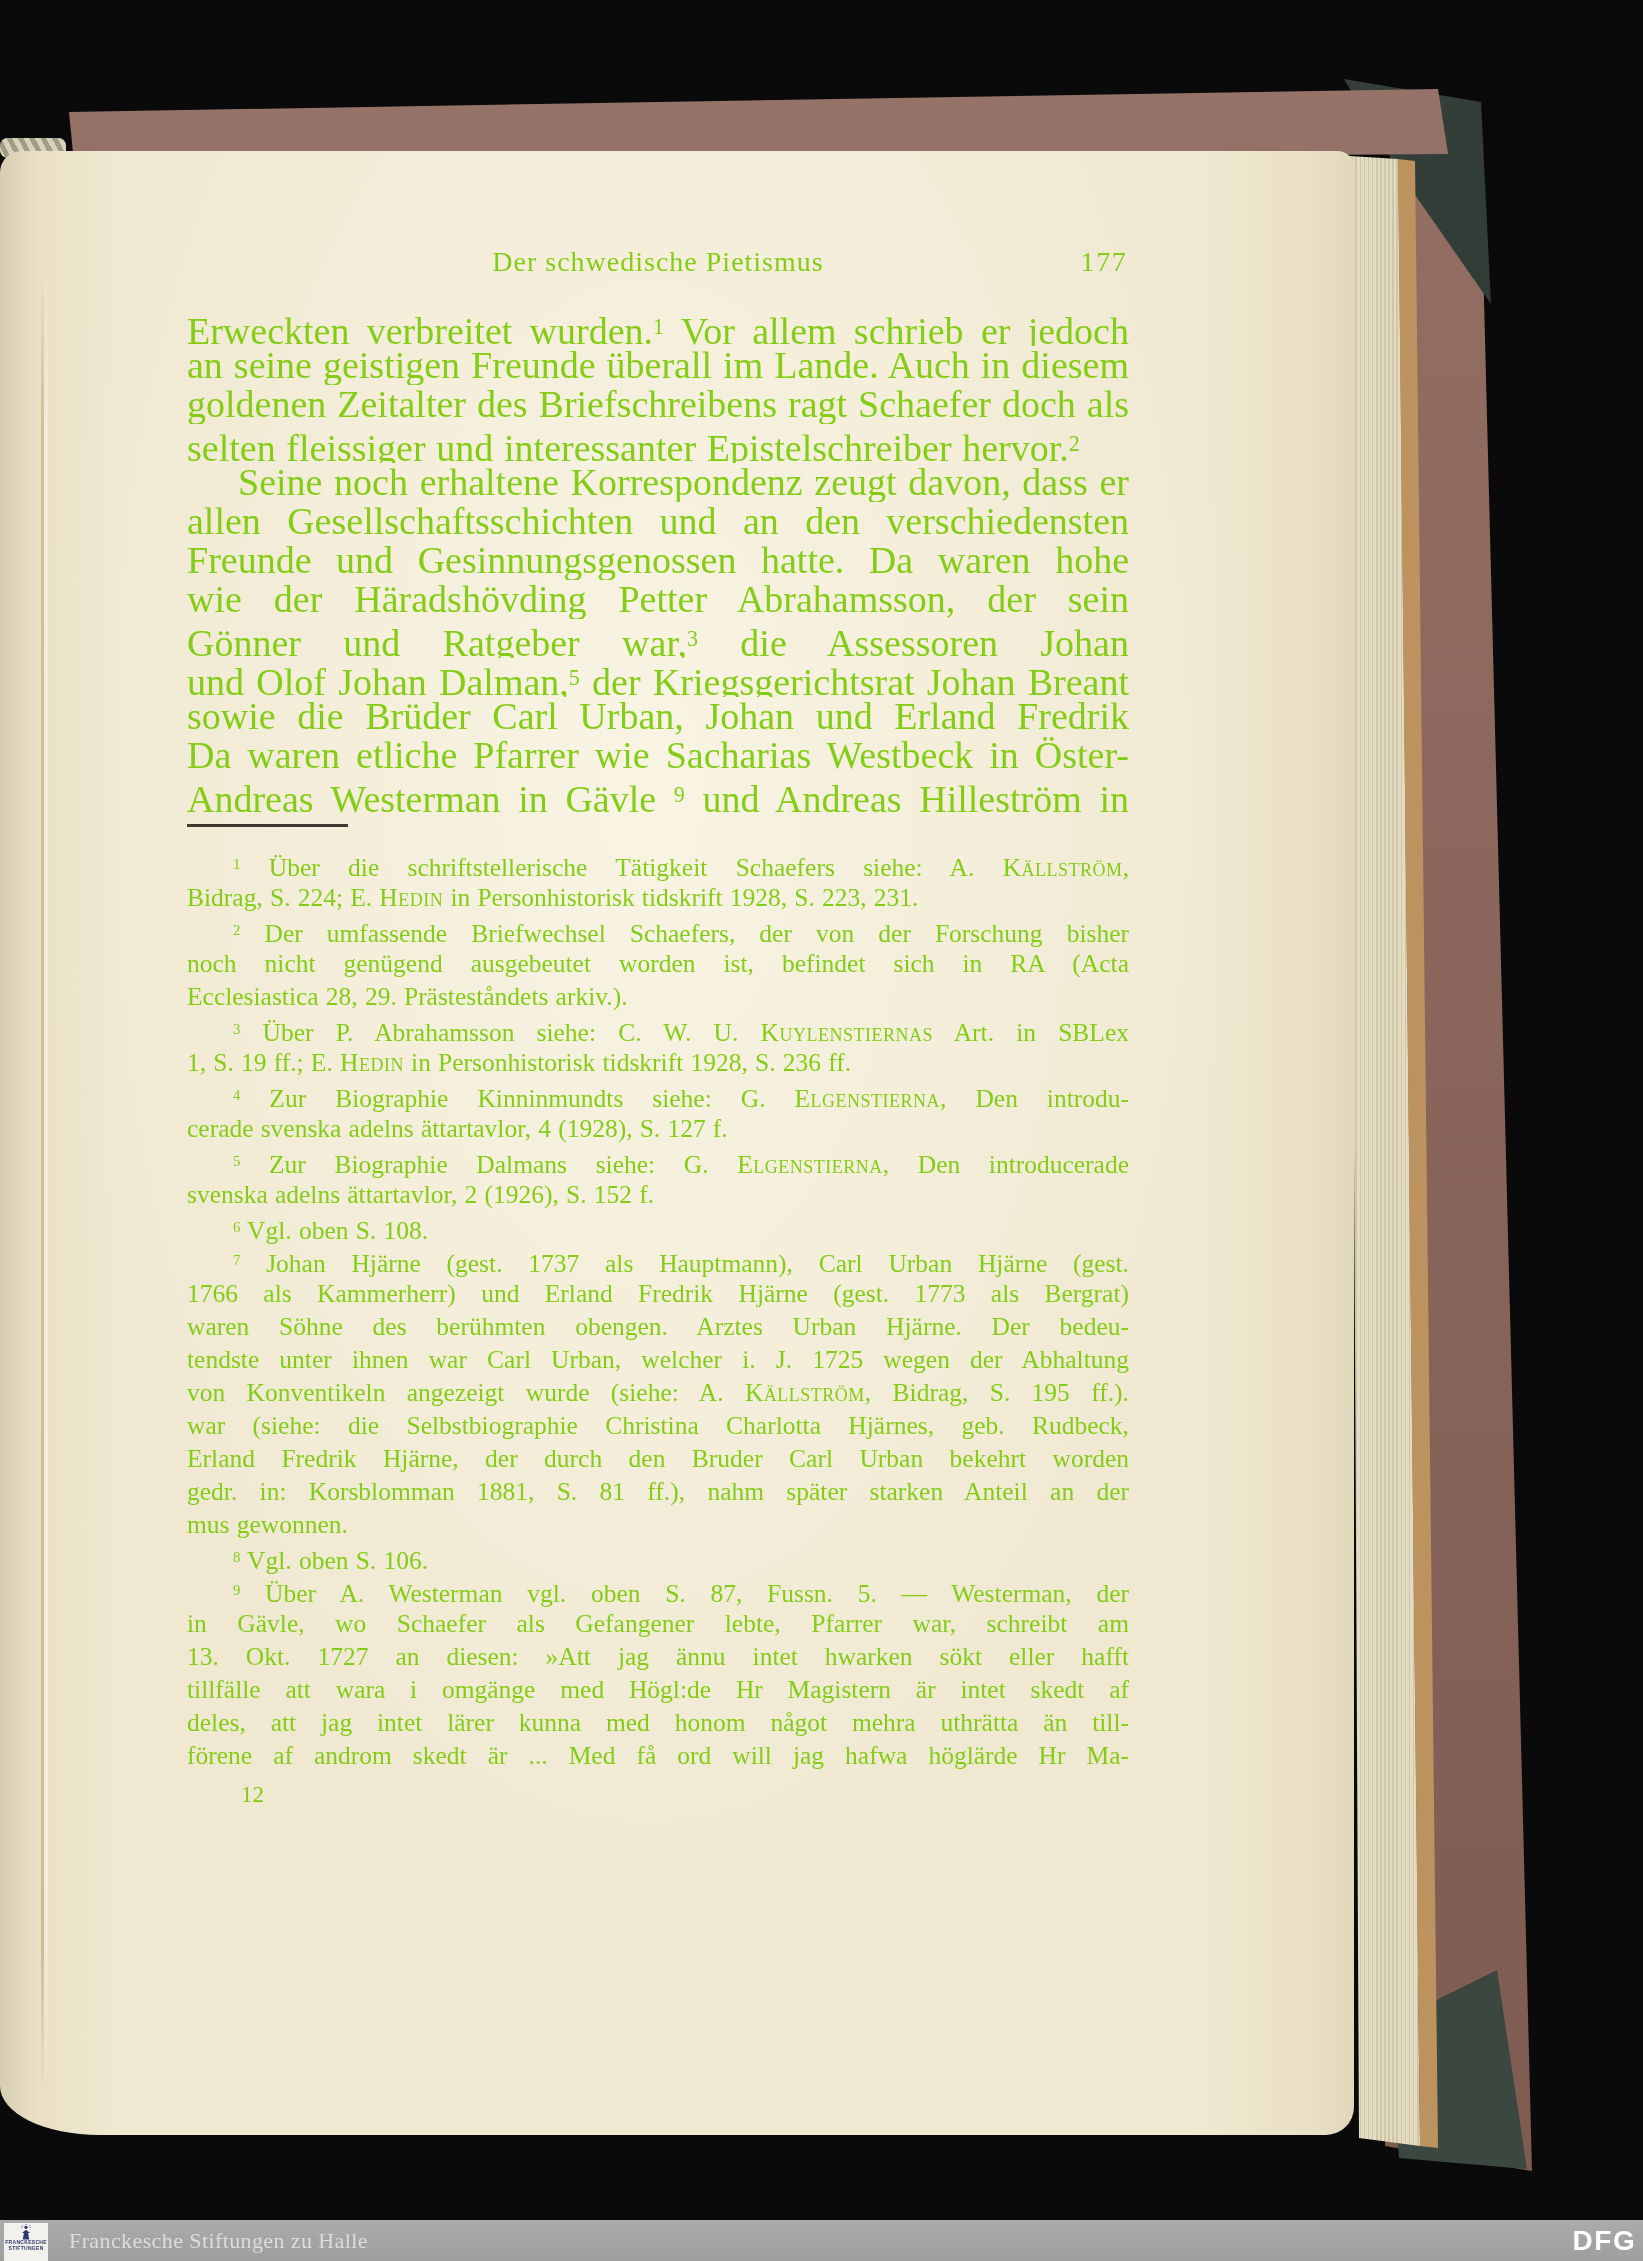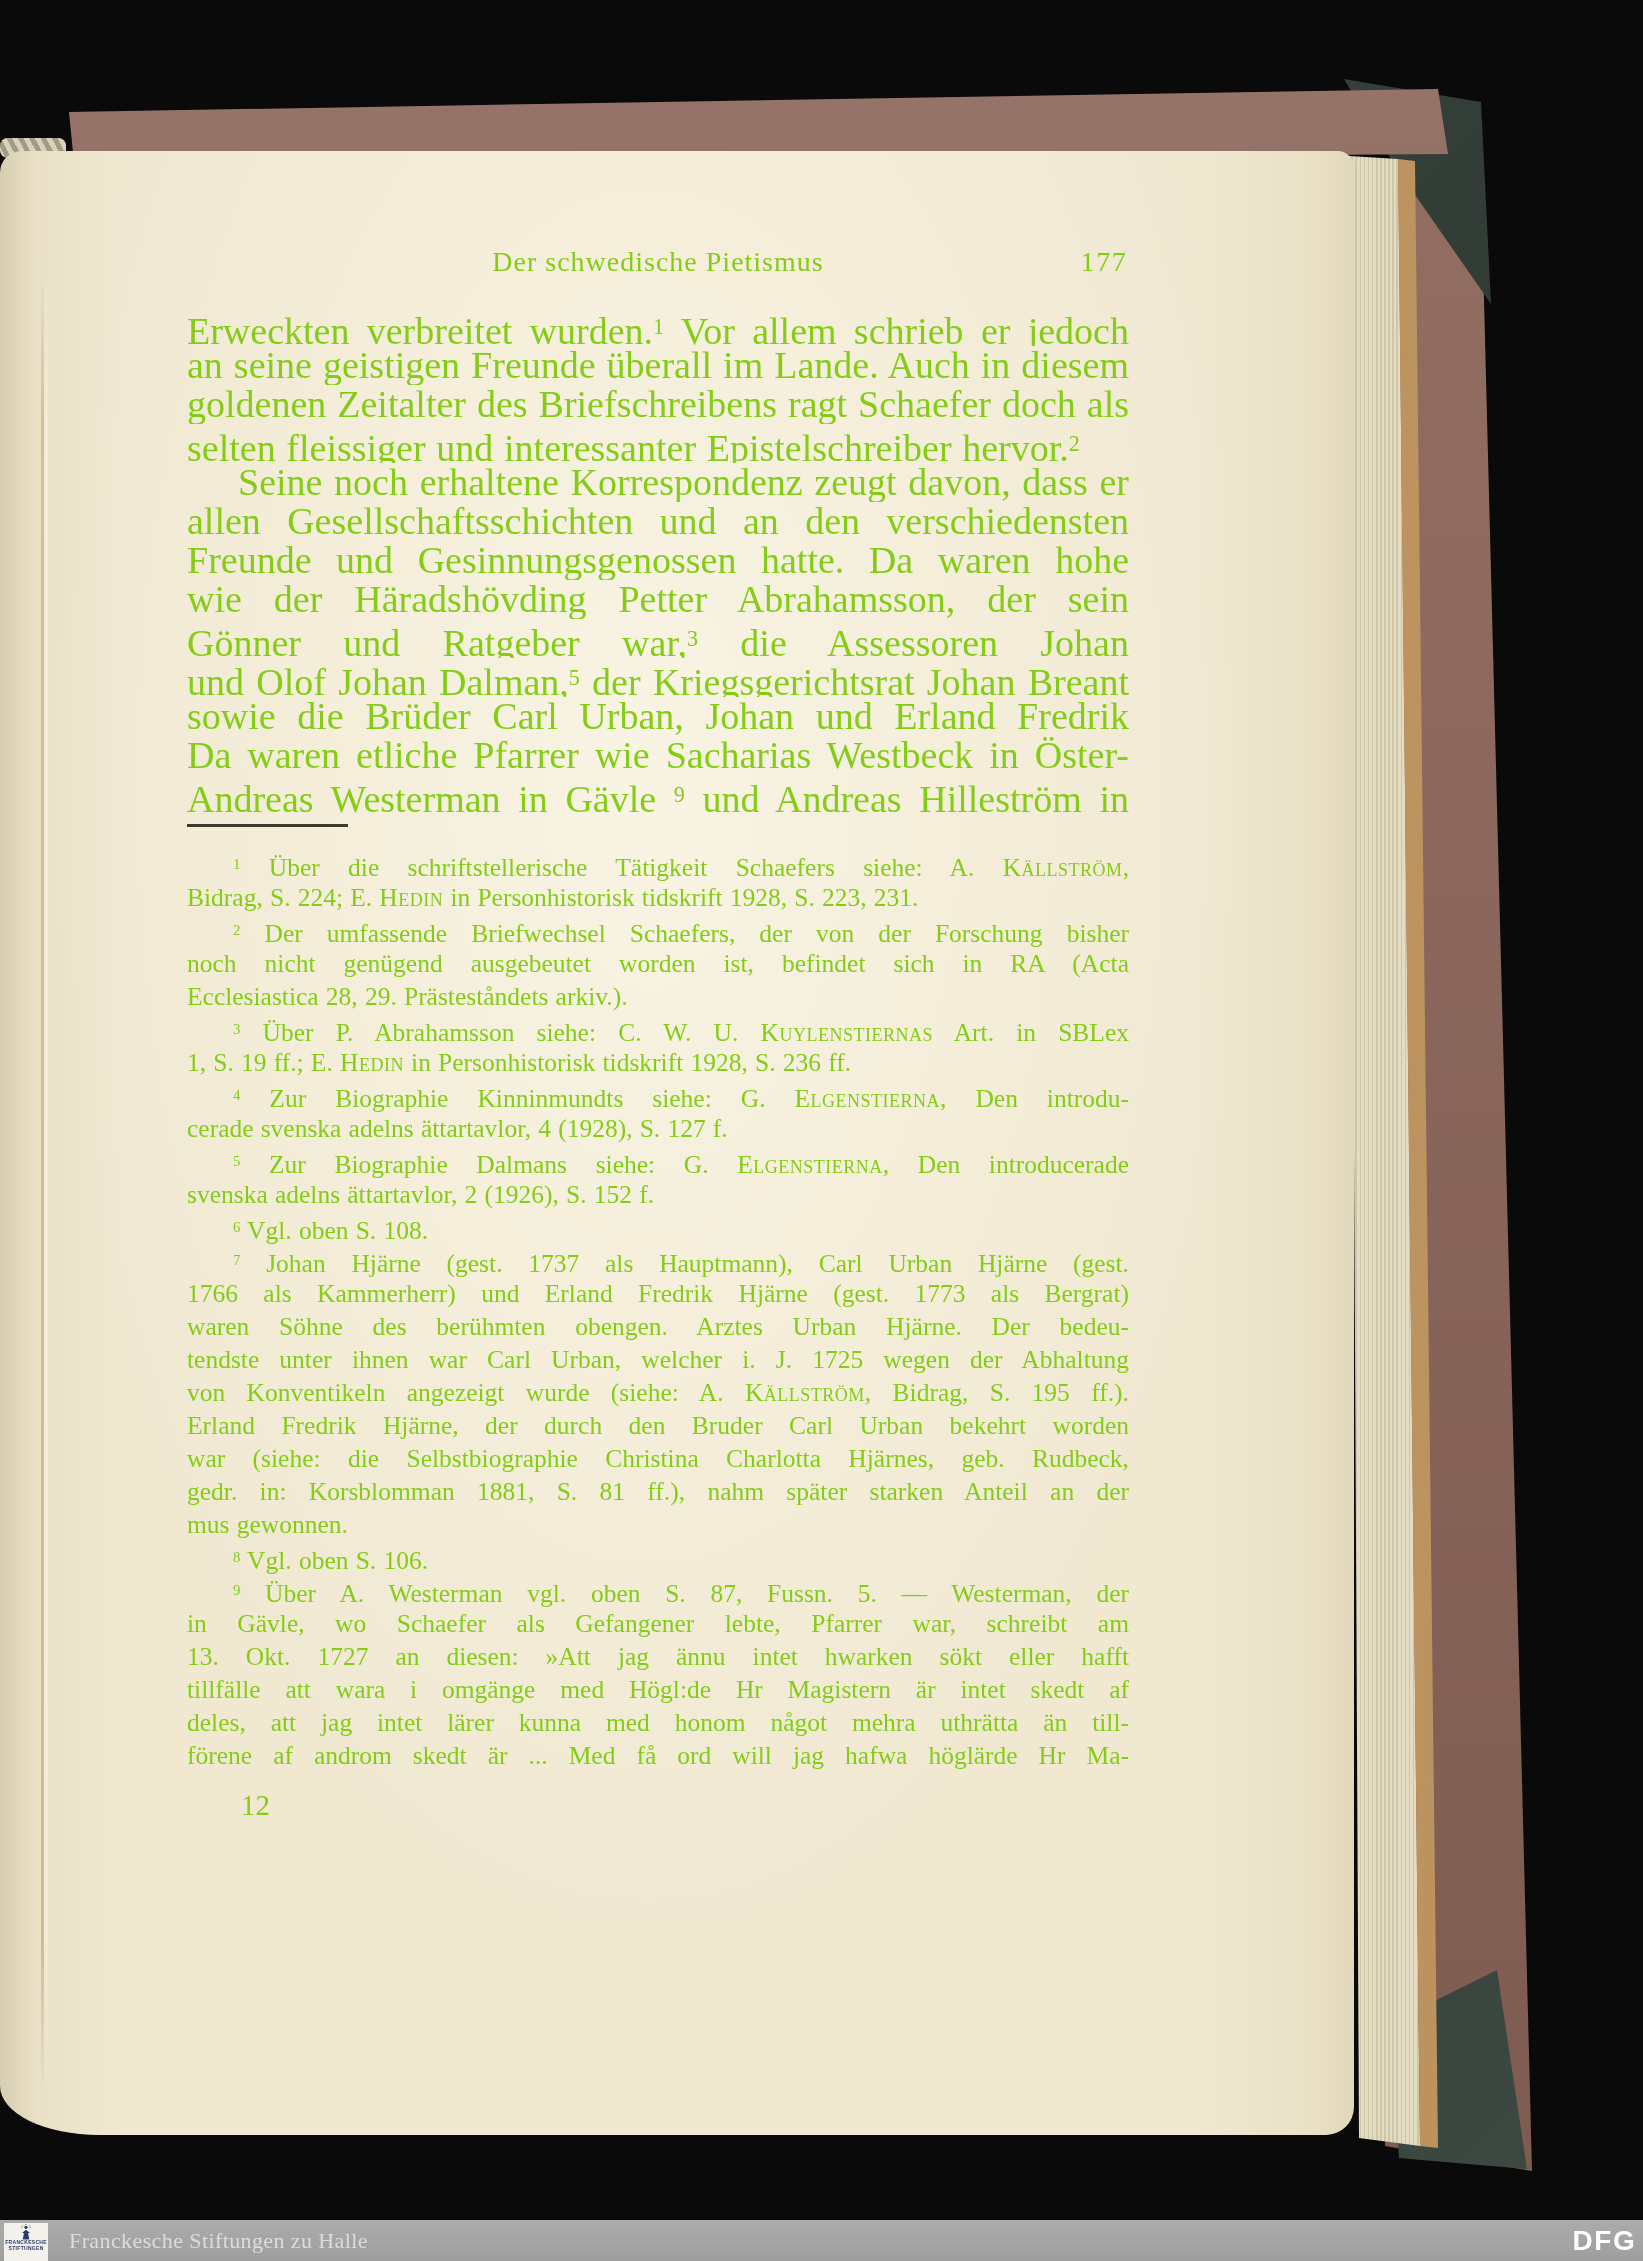--- a/index.html
+++ b/index.html
@@ -50,21 +50,21 @@
   .tl{height:39px;overflow:hidden;text-align:justify;text-align-last:justify;word-spacing:1.2px;}
   .tl.end{text-align-last:left;}
   .para.ind .tl:first-child{text-indent:51px;}
   .fnrule{margin-top:10px;width:161px;height:2.5px;background:#3f3a31;}
   .footnotes{margin-top:21.4px;font-size:25.5px;line-height:33px;}
   .fl{height:33px;overflow:hidden;text-align:justify;text-align-last:justify;word-spacing:0.8px;}
   .fl.end{text-align-last:left;}
   .fn .fl:first-child{text-indent:46px;}
   .sup{font-size:0.58em;vertical-align:0.45em;}
   .sc{font-variant:small-caps;letter-spacing:0.5px;}
-  .sig{margin-top:17px;font-size:29px;padding-left:54px;}
+  .sig{margin-top:10px;font-size:23px;padding-left:54px;}
 
   
   .bar{position:absolute;left:0;top:2220px;width:1643px;height:41px;
     background:linear-gradient(180deg,#ababab,#9e9e9e);}
   .barlabel{position:absolute;left:69px;top:0;line-height:41px;font-size:22px;
     color:#dcdcdc;letter-spacing:0.4px;}
   .logobox{position:absolute;left:4.1px;top:2.5px;width:44px;height:39px;
     background:#f2f1ec;text-align:center;overflow:hidden;}
   .emb{display:block;margin:1.6px auto 0;width:18px;height:16.4px;}
   .lbt{font-size:5px;line-height:5.8px;color:#2e3a6e;font-weight:bold;
@@ -139,22 +139,22 @@
         </div>
         <div class="fn">
           <div class="fl end"><span class="sup">6</span><span> Vgl. oben S. 108.</span></div>
         </div>
         <div class="fn">
           <div class="fl"><span class="sup">7</span><span> Johan Hjärne (gest. 1737 als Hauptmann), Carl Urban Hjärne (gest.</span></div>
           <div class="fl"><span>1766 als Kammerherr) und Erland Fredrik Hjärne (gest. 1773 als Bergrat)</span></div>
           <div class="fl"><span>waren Söhne des berühmten obengen. Arztes Urban Hjärne. Der bedeu-</span></div>
           <div class="fl"><span>tendste unter ihnen war Carl Urban, welcher i. J. 1725 wegen der Abhaltung</span></div>
           <div class="fl"><span>von Konventikeln angezeigt wurde (siehe: A. </span><span class="sc">Källström</span><span>, Bidrag, S. 195 ff.).</span></div>
+          <div class="fl"><span>war (siehe: die Selbstbiographie Christina Charlotta Hjärnes, geb. Rudbeck,</span></div>
           <div class="fl"><span>Erland Fredrik Hjärne, der durch den Bruder Carl Urban bekehrt worden</span></div>
-          <div class="fl"><span>war (siehe: die Selbstbiographie Christina Charlotta Hjärnes, geb. Rudbeck,</span></div>
           <div class="fl"><span>gedr. in: Korsblomman 1881, S. 81 ff.), nahm später starken Anteil an der</span></div>
           <div class="fl end"><span>mus gewonnen.</span></div>
         </div>
         <div class="fn">
           <div class="fl end"><span class="sup">8</span><span> Vgl. oben S. 106.</span></div>
         </div>
         <div class="fn">
           <div class="fl"><span class="sup">9</span><span> Über A. Westerman vgl. oben S. 87, Fussn. 5. — Westerman, der</span></div>
           <div class="fl"><span>in Gävle, wo Schaefer als Gefangener lebte, Pfarrer war, schreibt am</span></div>
           <div class="fl"><span>13. Okt. 1727 an diesen: »Att jag ännu intet hwarken sökt eller hafft</span></div>

